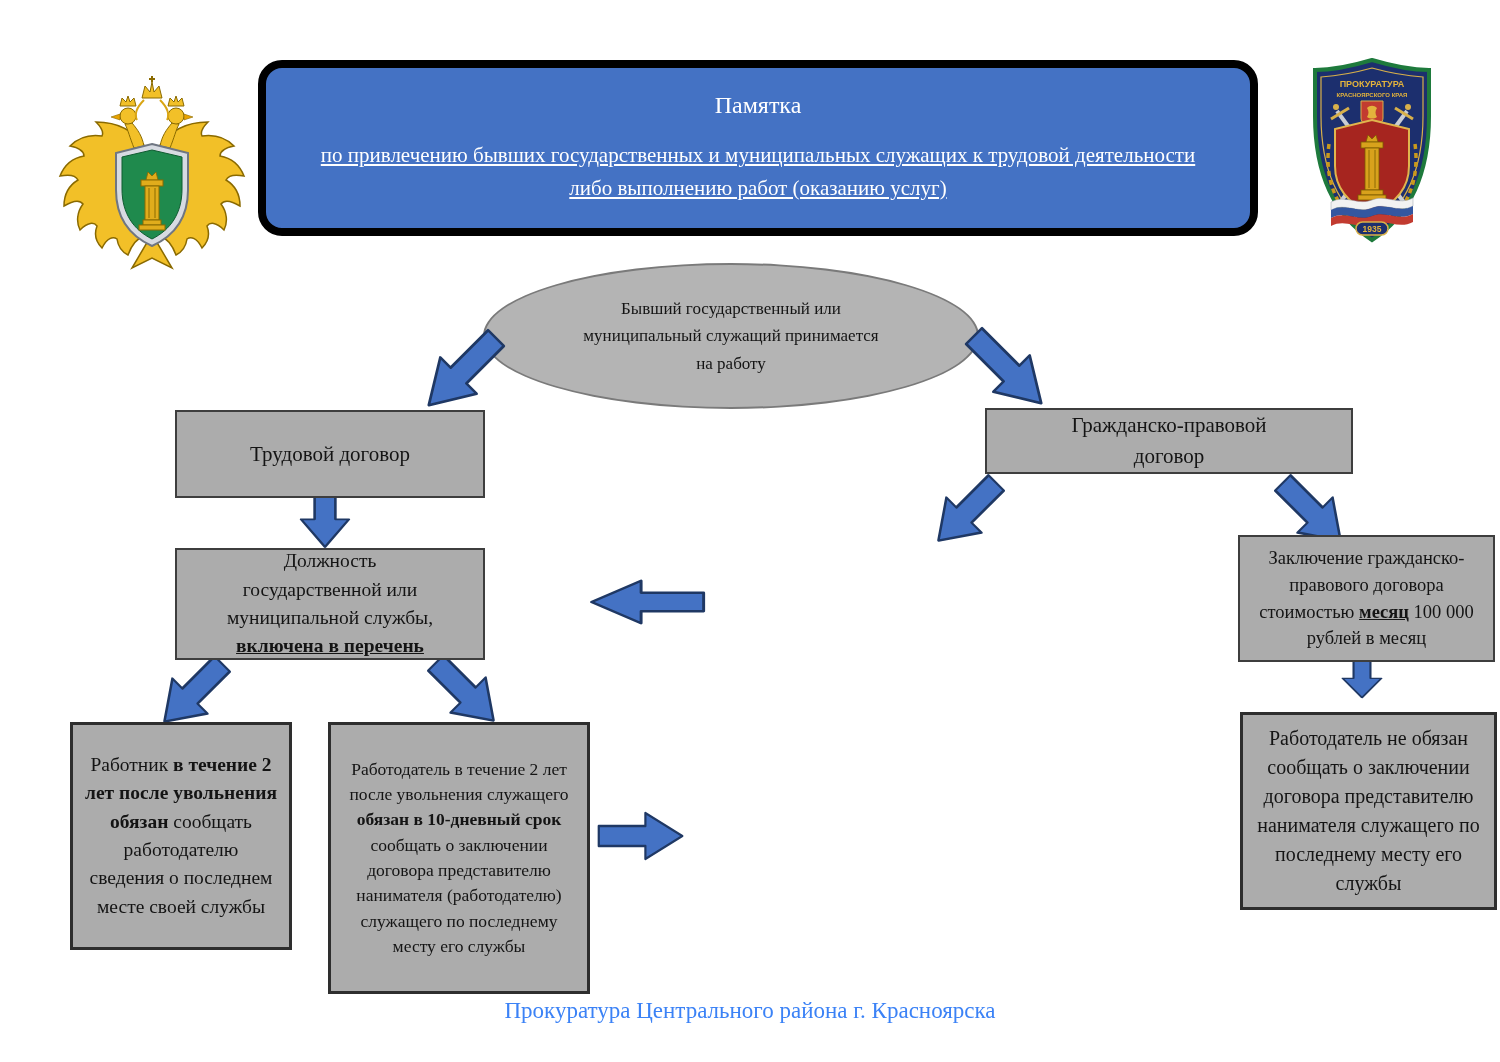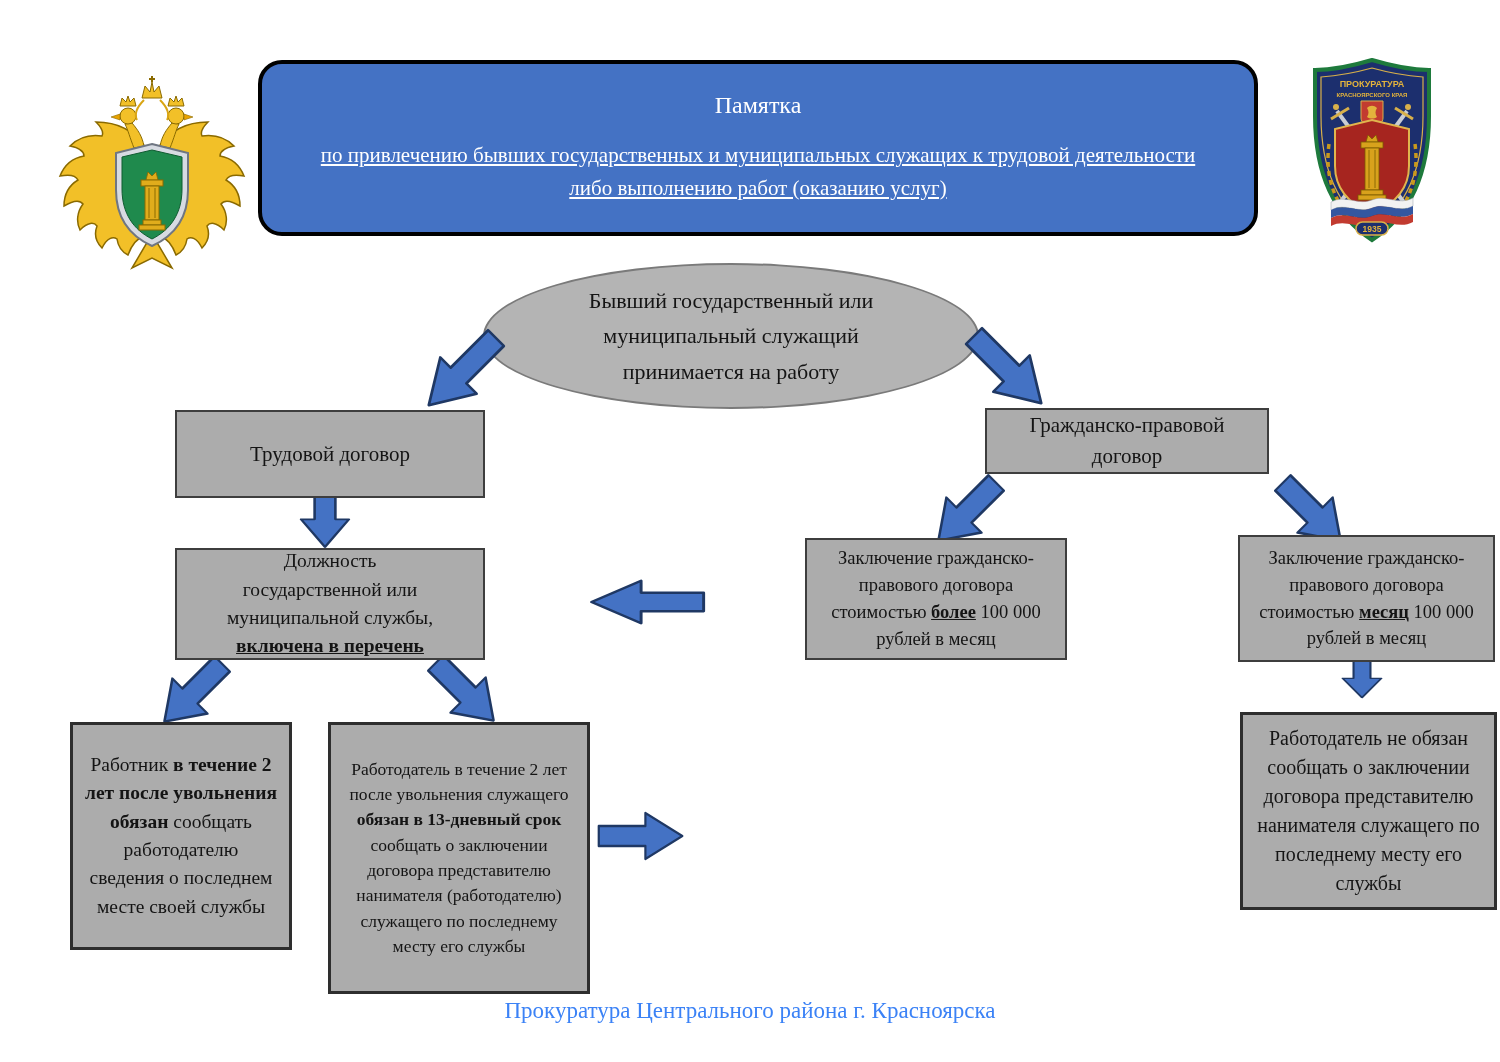--- a/index.html
+++ b/index.html
@@ -4,49 +4,49 @@
 <style>
   * { margin:0; padding:0; box-sizing:border-box; }
   html,body { background:#ffffff; }
   .canvas {
     position:relative; width:1500px; height:1062px; background:#fff;
     font-family:"Liberation Serif", serif; color:#141414; overflow:hidden;
   }
   
   .header {
     position:absolute; left:258px; top:60px; width:1000px; height:176px;
-    background:#4472C4; border:4px solid #000000; border-radius:24px;
+    background:#4472C4; border:8px solid #000000; border-radius:24px;
     color:#fff; display:flex; flex-direction:column; align-items:center;
     justify-content:center; gap:20px; text-align:center; padding:8px 40px;
   }
   .header-title { font-size:24px; }
   .header-sub { font-size:21px; line-height:1.55; max-width:900px;text-decoration:underline; }
   
   .emblem-left { position:absolute; left:52px; top:68px; width:200px; height:205px; }
   .emblem-right { position:absolute; left:1297px; top:55px; width:150px; height:192px; }
   svg text { font-family:"Liberation Sans", sans-serif; }
   
   .ellipse {
     position:absolute; left:483px; top:263px; width:496px; height:146px;
     background:#B4B4B4; border:2px solid #7A7A7A; border-radius:50%;
     display:flex; align-items:center; justify-content:center; text-align:center;
-    font-size:22px; line-height:1.6;
+    font-size:17px; line-height:1.6;
   }
   .ellipse-text { max-width:300px; }
   
   .box {
     position:absolute; background:#ACACAC; border:2px solid #3E3E3E;
     display:flex; align-items:center; justify-content:center;
     text-align:center; line-height:1.45; padding:6px 12px;
   }
   .box-thick { border-width:3px; border-color:#2E2E2E; }
   .b { font-weight:bold; }
   .u { text-decoration:underline; }
   #box-labor   { left:175px; top:410px; width:310px; height:88px;  font-size:21px; }
-  #box-civil   { left:985px; top:408px; width:284px; height:66px;  font-size:21px; }
+  #box-civil   { left:985px; top:408px; width:368px; height:66px;  font-size:21px; }
   #box-civil .inner { max-width:230px; line-height:1.5; }
   #box-pos     { left:175px; top:548px; width:310px; height:112px; font-size:19.5px; }
   #box-pos .inner { max-width:234px; }
   #box-worker  { left:42px;  top:722px; width:222px; height:228px; font-size:19.5px;margin-left:28px; }
   #box-empduty { left:328px; top:722px; width:262px; height:272px; font-size:17.5px; }
   #box-viol    { left:690px; top:742px; width:292px; height:192px; font-size:20px; }
   #box-viol .lead { display:block; }
   #box-more    { left:805px; top:538px; width:262px; height:122px; font-size:18.5px; }
   #box-less    { left:1238px;top:535px; width:257px; height:127px; font-size:18.5px; }
   #box-free    { left:1240px;top:712px; width:257px; height:198px; font-size:20px; }
@@ -221,27 +221,24 @@
 
   <div class="box" id="box-pos">
     <span class="inner"><span>Должность государственной или муниципальной службы, </span><span class="b u">включена в перечень</span></span>
   </div>
 
   <div class="box box-thick" id="box-worker">
     <span><span>Работник </span><span class="b">в течение 2 лет после увольнения обязан</span><span> сообщать работодателю сведения о последнем месте своей службы</span></span>
   </div>
 
   <div class="box box-thick" id="box-empduty">
-    <span><span>Работодатель в течение 2 лет после увольнения служащего </span><span class="b">обязан в 13-дневный срок</span><span> сообщать о заключении договора представителю нанимателя (работодателю) служащего по последнему месту его службы</span></span>
-  </div>
-
-
-  <div class="box" id="box-more">
-    <span><span>Заключение гражданско-правового договора стоимостью </span><span class="b u">более</span><span> 100 000 рублей в месяц</span></span>
-  </div>
+    <span><span>Работодатель в течение 2 лет после увольнения служащего </span><span class="b">обязан в 10-дневный срок</span><span> сообщать о заключении договора представителю нанимателя (работодателю) служащего по последнему месту его службы</span></span>
+  </div>
+
+
 
   <div class="box" id="box-less">
     <span><span>Заключение гражданско-правового договора стоимостью </span><span class="b u">месяц</span><span> 100 000 рублей в месяц</span></span>
   </div>
 
   <div class="box box-thick" id="box-free">
     <span>Работодатель не обязан сообщать о заключении договора представителю нанимателя служащего по последнему месту его службы</span>
   </div>
 
   <div class="footer">Прокуратура Центрального района г. Красноярска</div>

